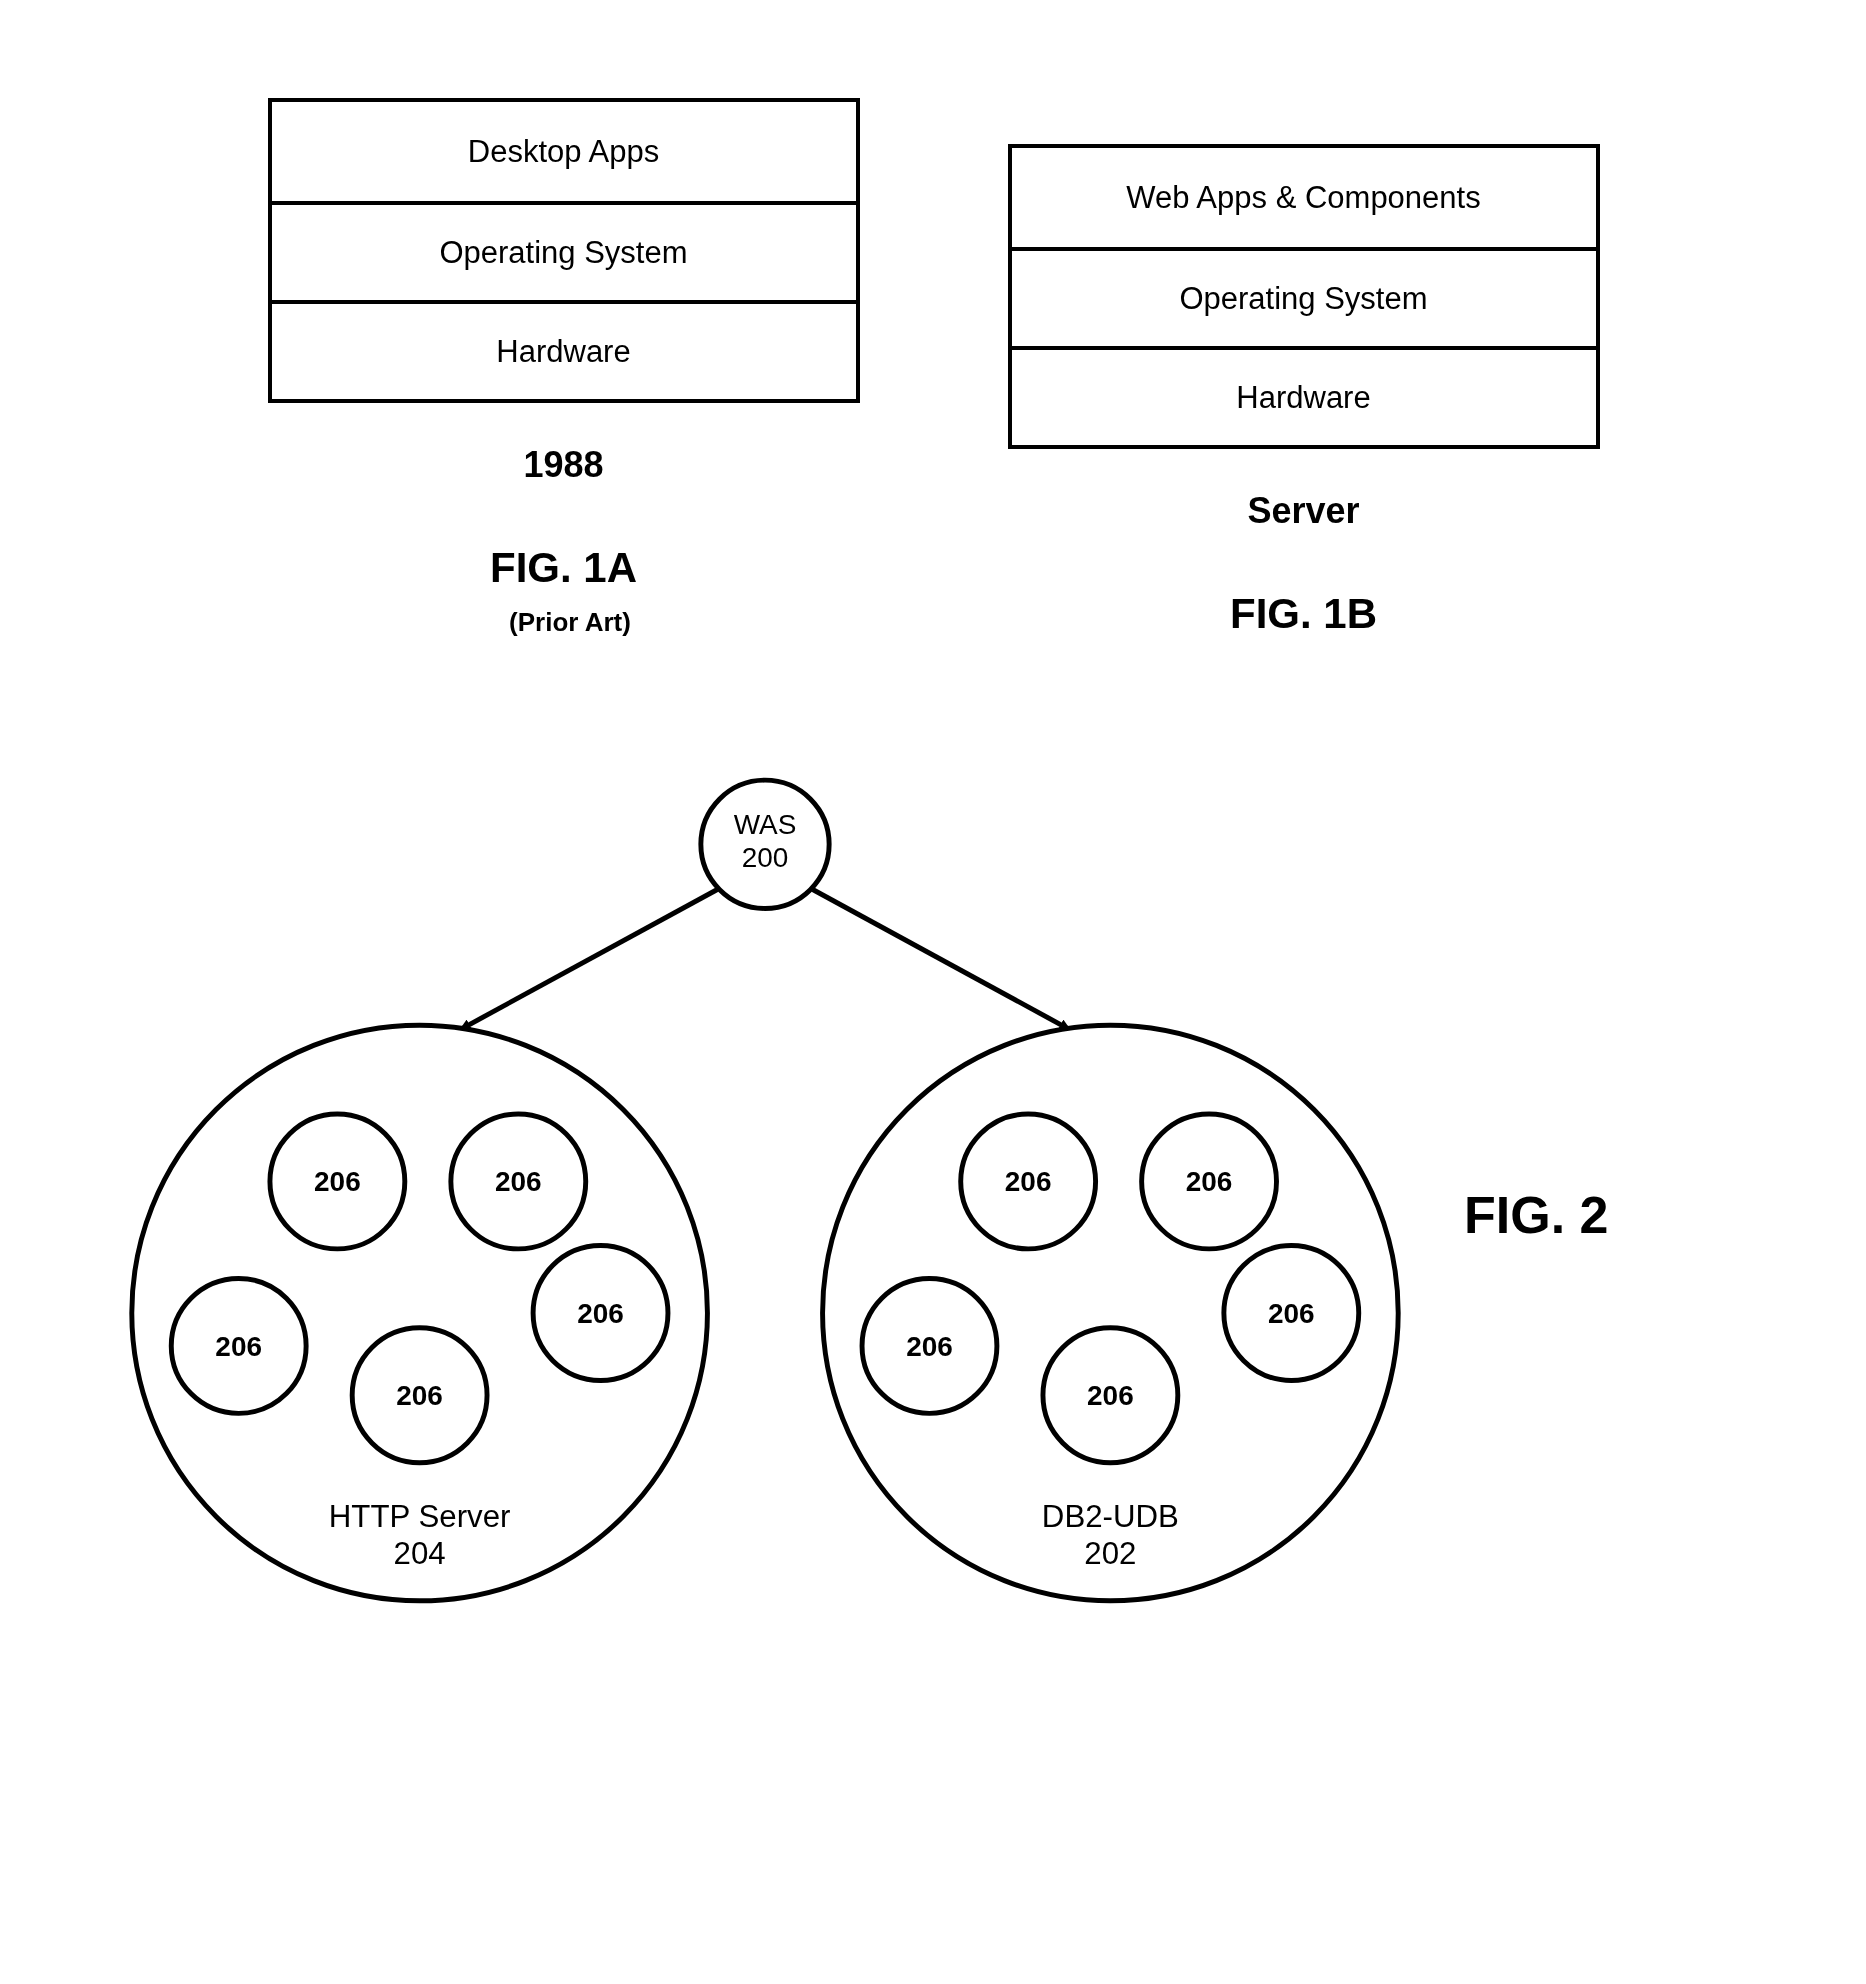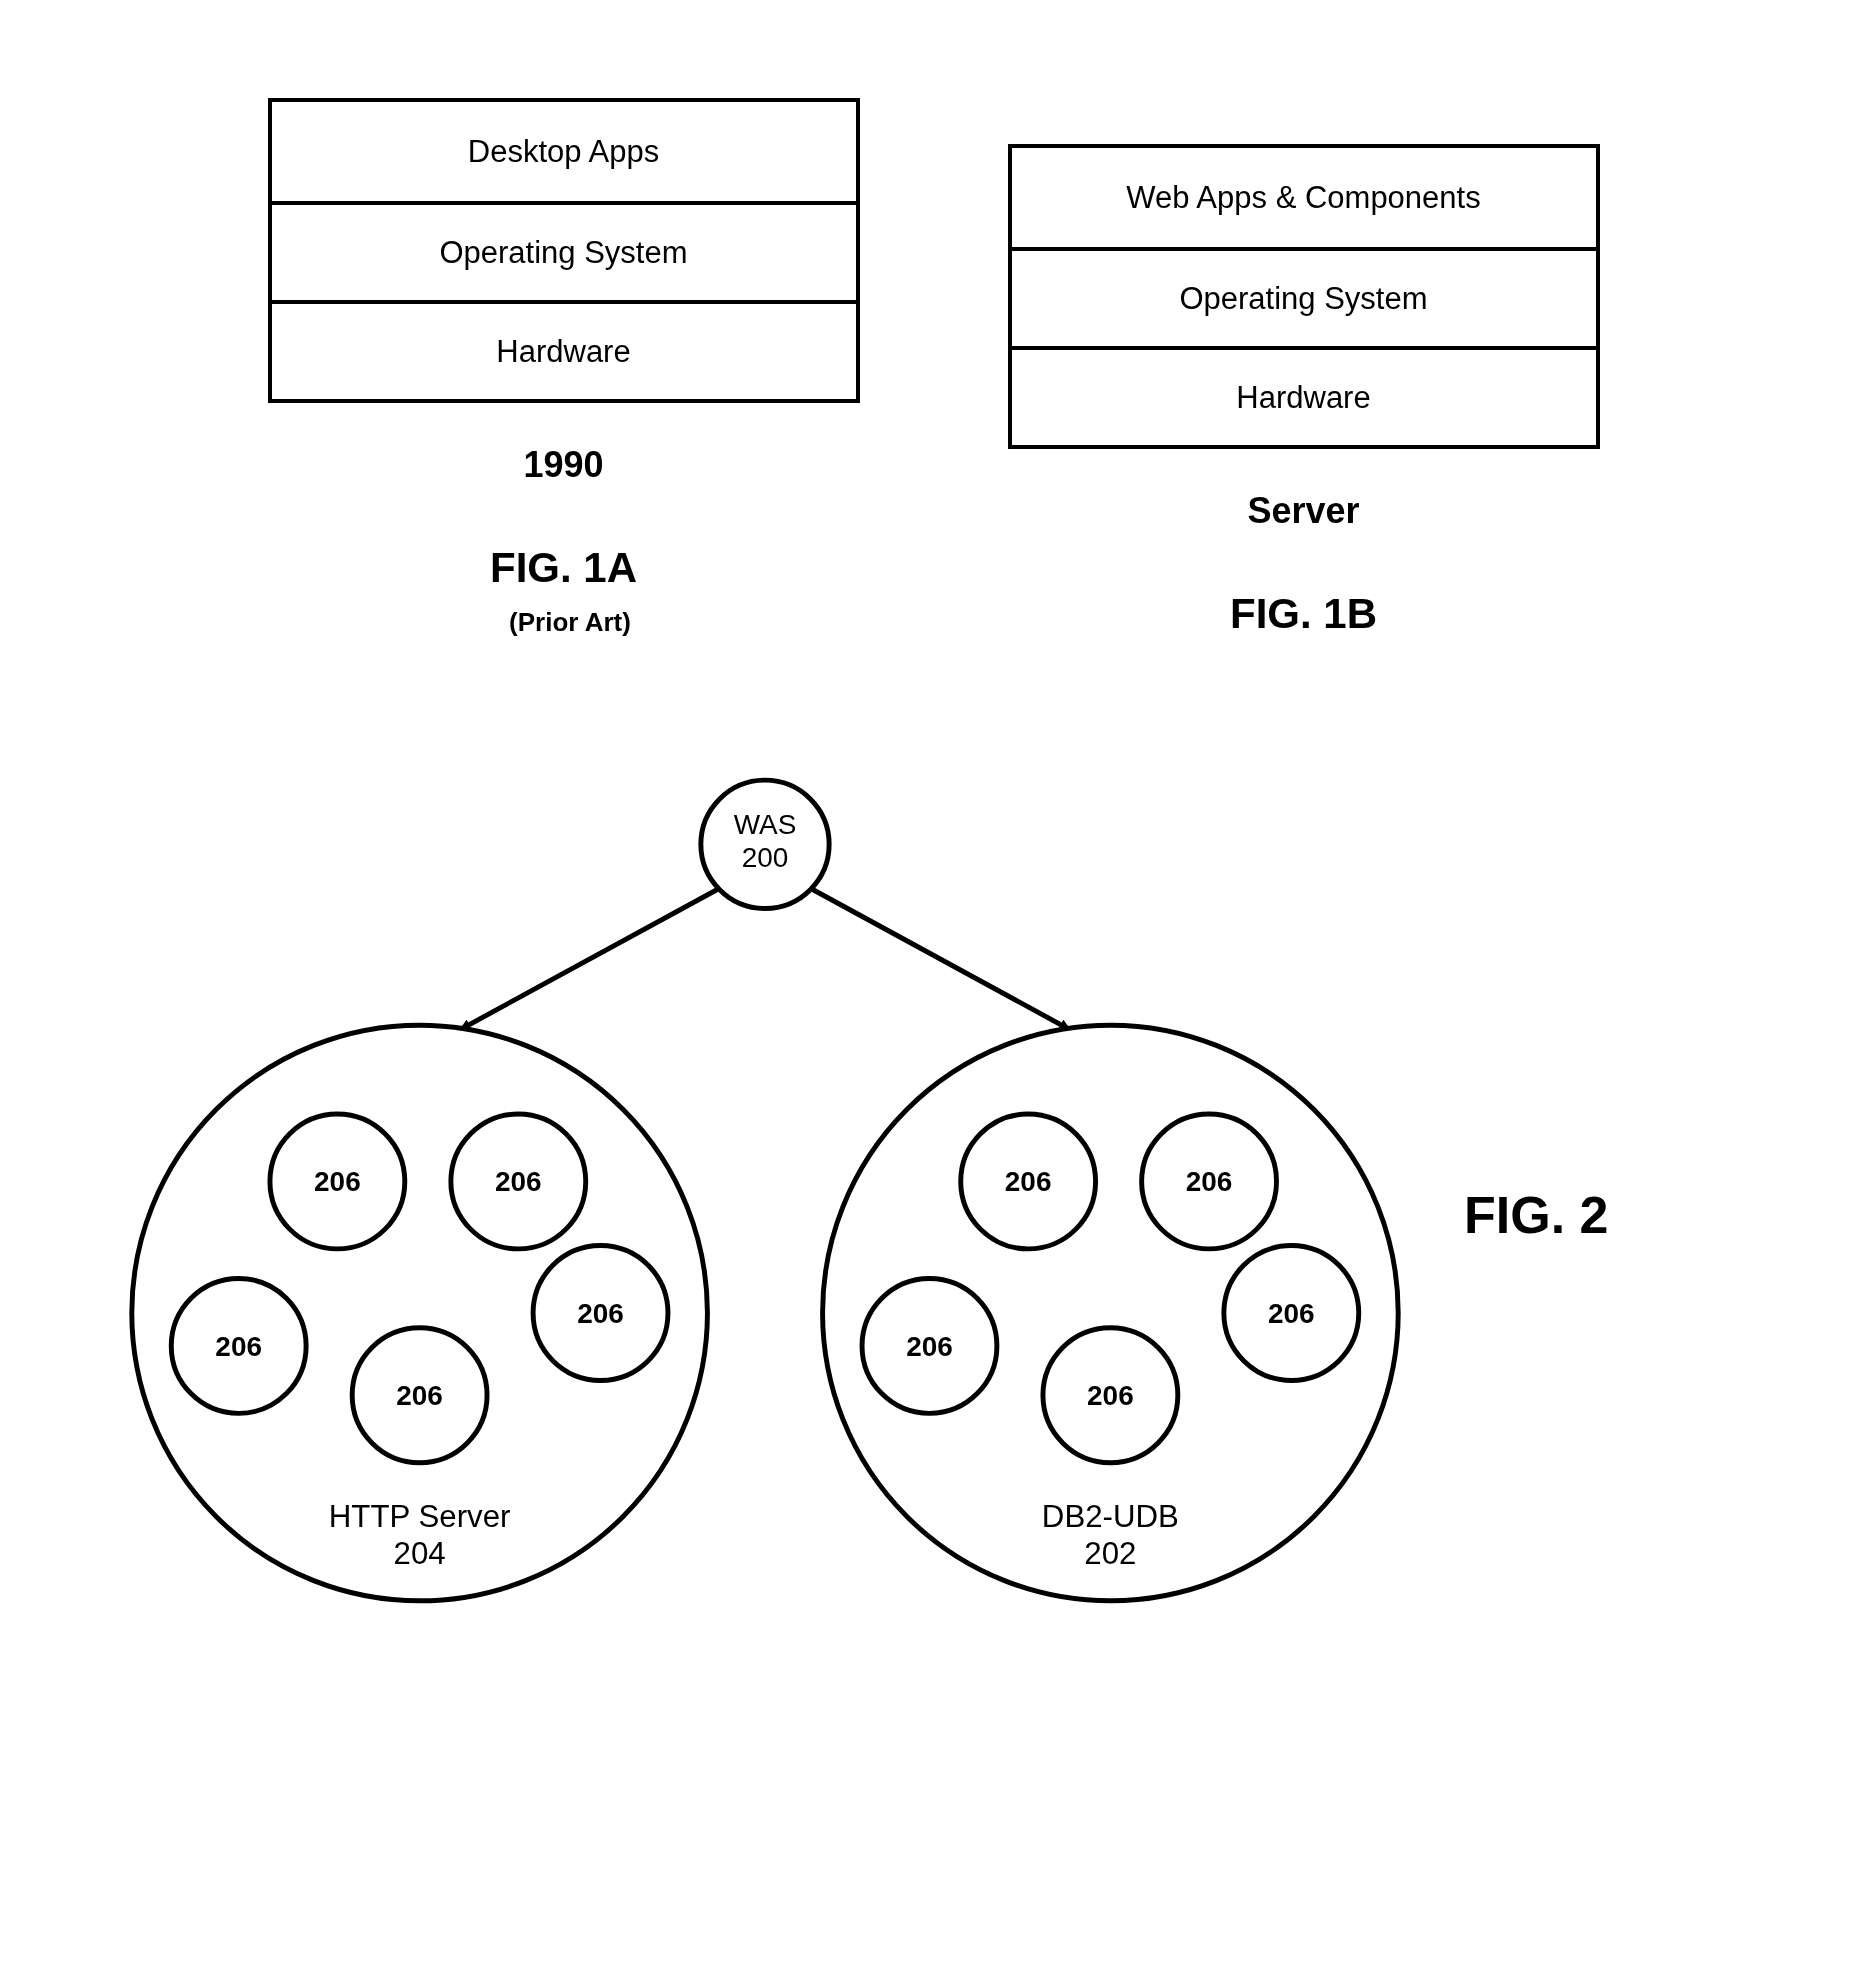--- a/index.html
+++ b/index.html
@@ -93,21 +93,21 @@
 <div class="page">
 
   <div class="fig1-row">
 
     <div class="stack-col">
       <div class="stack">
         <div class="layer">Desktop Apps</div>
         <div class="layer">Operating System</div>
         <div class="layer">Hardware</div>
       </div>
-      <div class="stack-era">1990</div>
+      <div class="stack-era">1988</div>
       <div class="fig-label">FIG. 1A</div>
       <div class="fig-sub">(Prior Art)</div>
     </div>
 
     <div class="stack-col">
       <div class="stack">
         <div class="layer">Web Apps &amp; Components</div>
         <div class="layer">Operating System</div>
         <div class="layer">Hardware</div>
       </div>

